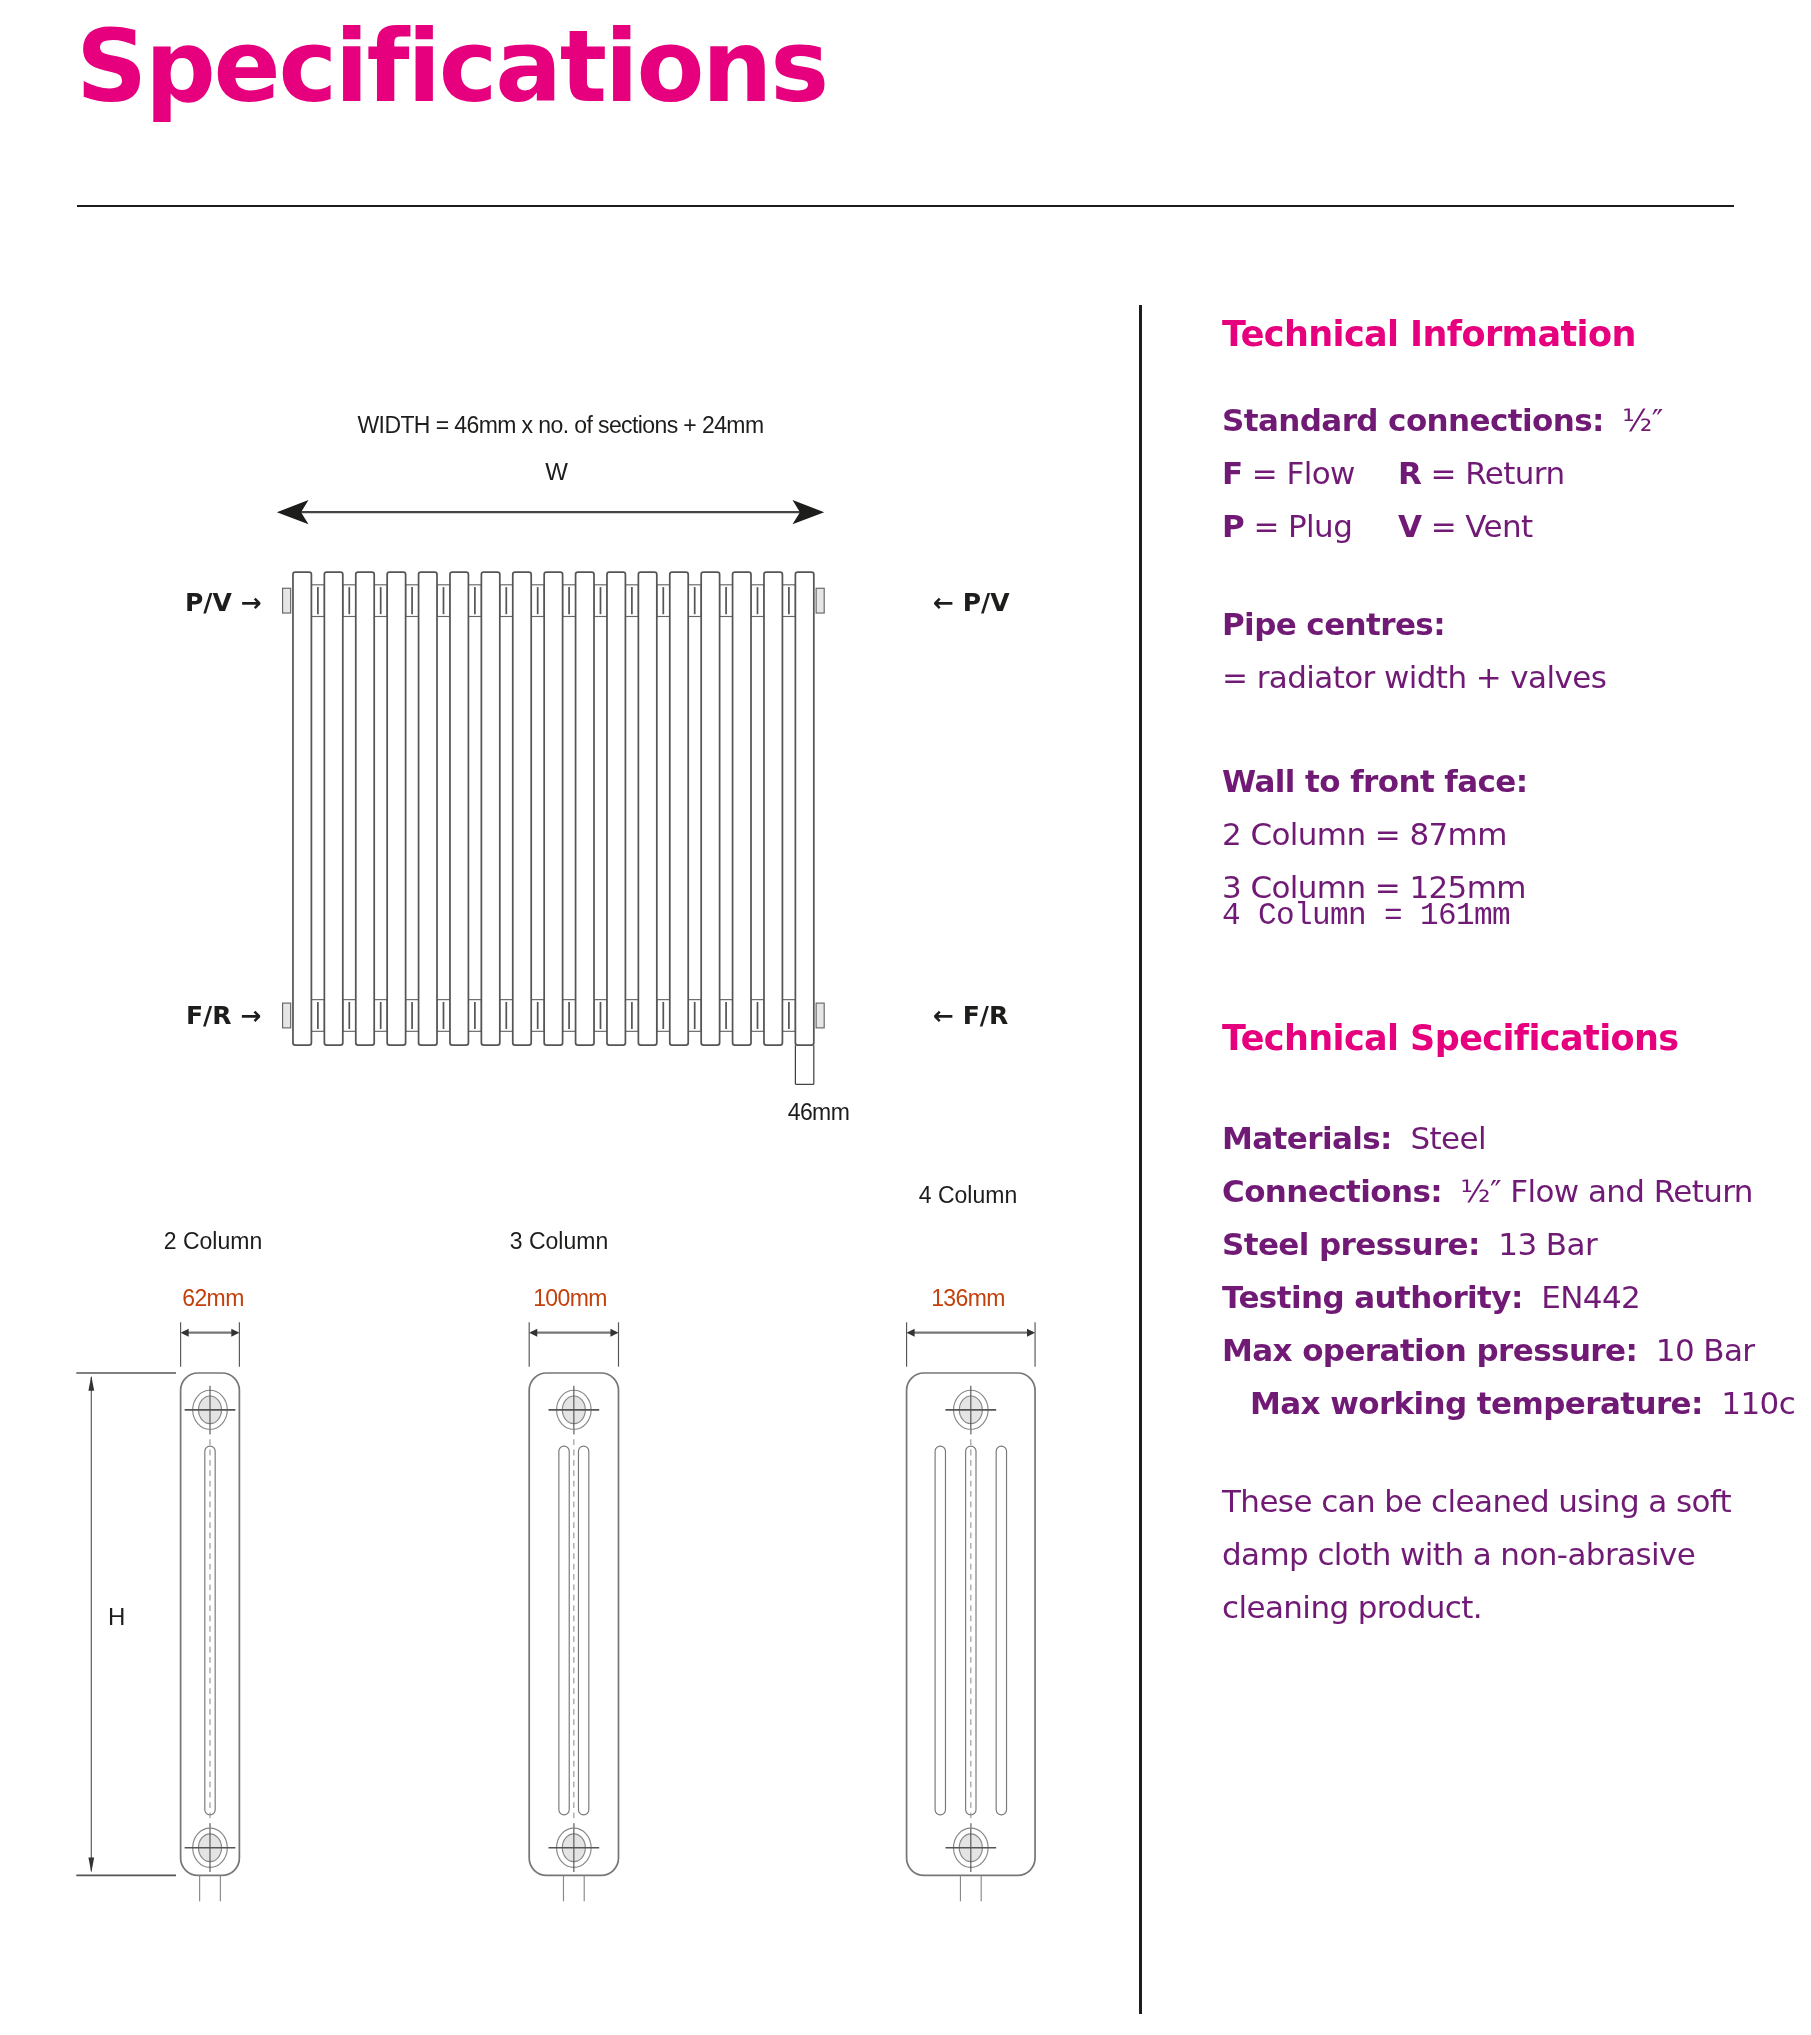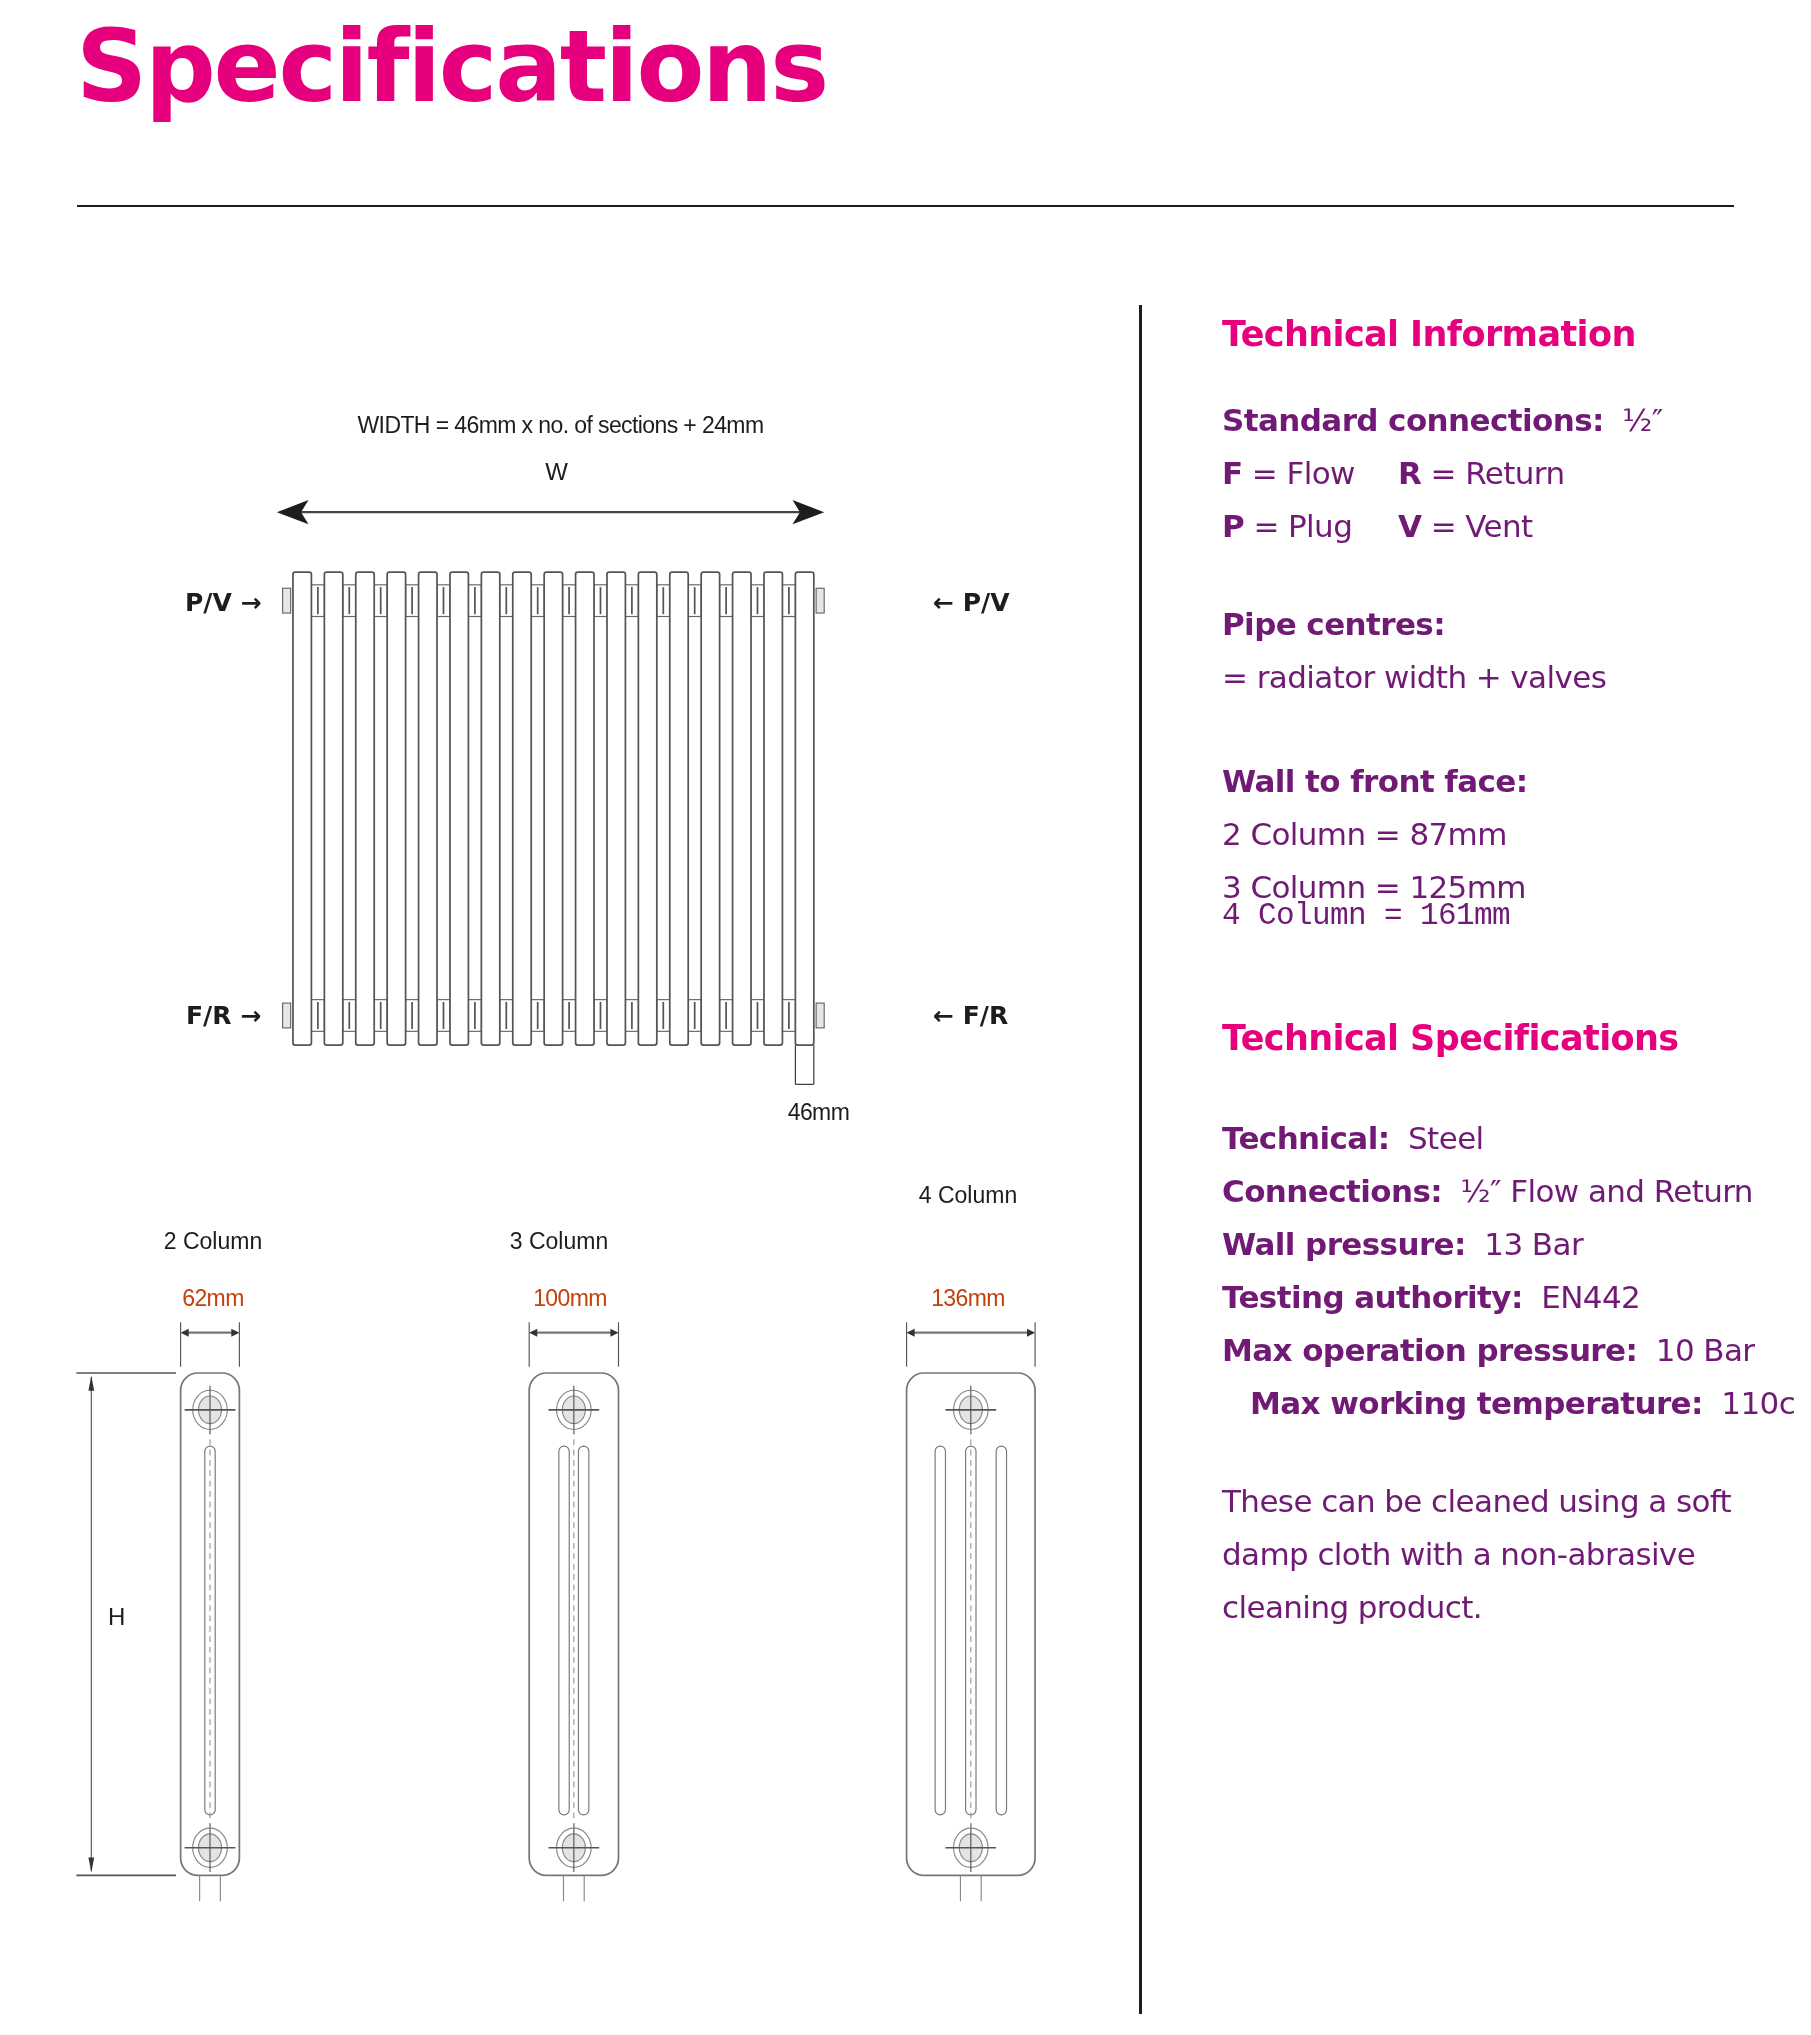--- a/index.html
+++ b/index.html
@@ -246,23 +246,23 @@
 
   <div class="abs line label-b" style="left:1222px; top:766px;">Wall to front face:</div>
   <div class="abs line" style="left:1222px; top:819px;">2 Column = 87mm</div>
   <div class="abs line" style="left:1222px; top:872px;">3 Column = 125mm</div>
   <div class="abs line" style="left:1222px; top:900px;font-family:Liberation Mono, monospace;">4 Column = 161mm</div>
 </div>
 
 <div>
   <div class="abs section-heading" style="left:1222px; top:1021px;">Technical Specifications</div>
 
-  <div class="abs line" style="left:1222px; top:1123px;"><span class="label-b">Technical:</span>&nbsp; <span>Steel</span></div>
+  <div class="abs line" style="left:1222px; top:1123px;"><span class="label-b">Materials:</span>&nbsp; <span>Steel</span></div>
   <div class="abs line" style="left:1222px; top:1176px;"><span class="label-b">Connections:</span>&nbsp; <span>½″ Flow and Return</span></div>
-  <div class="abs line" style="left:1222px; top:1229px;"><span class="label-b">Wall pressure:</span>&nbsp; <span>13 Bar</span></div>
+  <div class="abs line" style="left:1222px; top:1229px;"><span class="label-b">Steel pressure:</span>&nbsp; <span>13 Bar</span></div>
   <div class="abs line" style="left:1222px; top:1282px;"><span class="label-b">Testing authority:</span>&nbsp; <span>EN442</span></div>
   <div class="abs line" style="left:1222px; top:1335px;"><span class="label-b">Max operation pressure:</span>&nbsp; <span>10 Bar</span></div>
   <div class="abs line" style="left:1222px; top:1388px;margin-left:28px;"><span class="label-b">Max working temperature:</span>&nbsp; <span>110c</span></div>
 
   <div class="abs line" style="left:1222px; top:1486px;">These can be cleaned using a soft</div>
   <div class="abs line" style="left:1222px; top:1539px;">damp cloth with a non-abrasive</div>
   <div class="abs line" style="left:1222px; top:1592px;">cleaning product.</div>
 </div>
 
 

